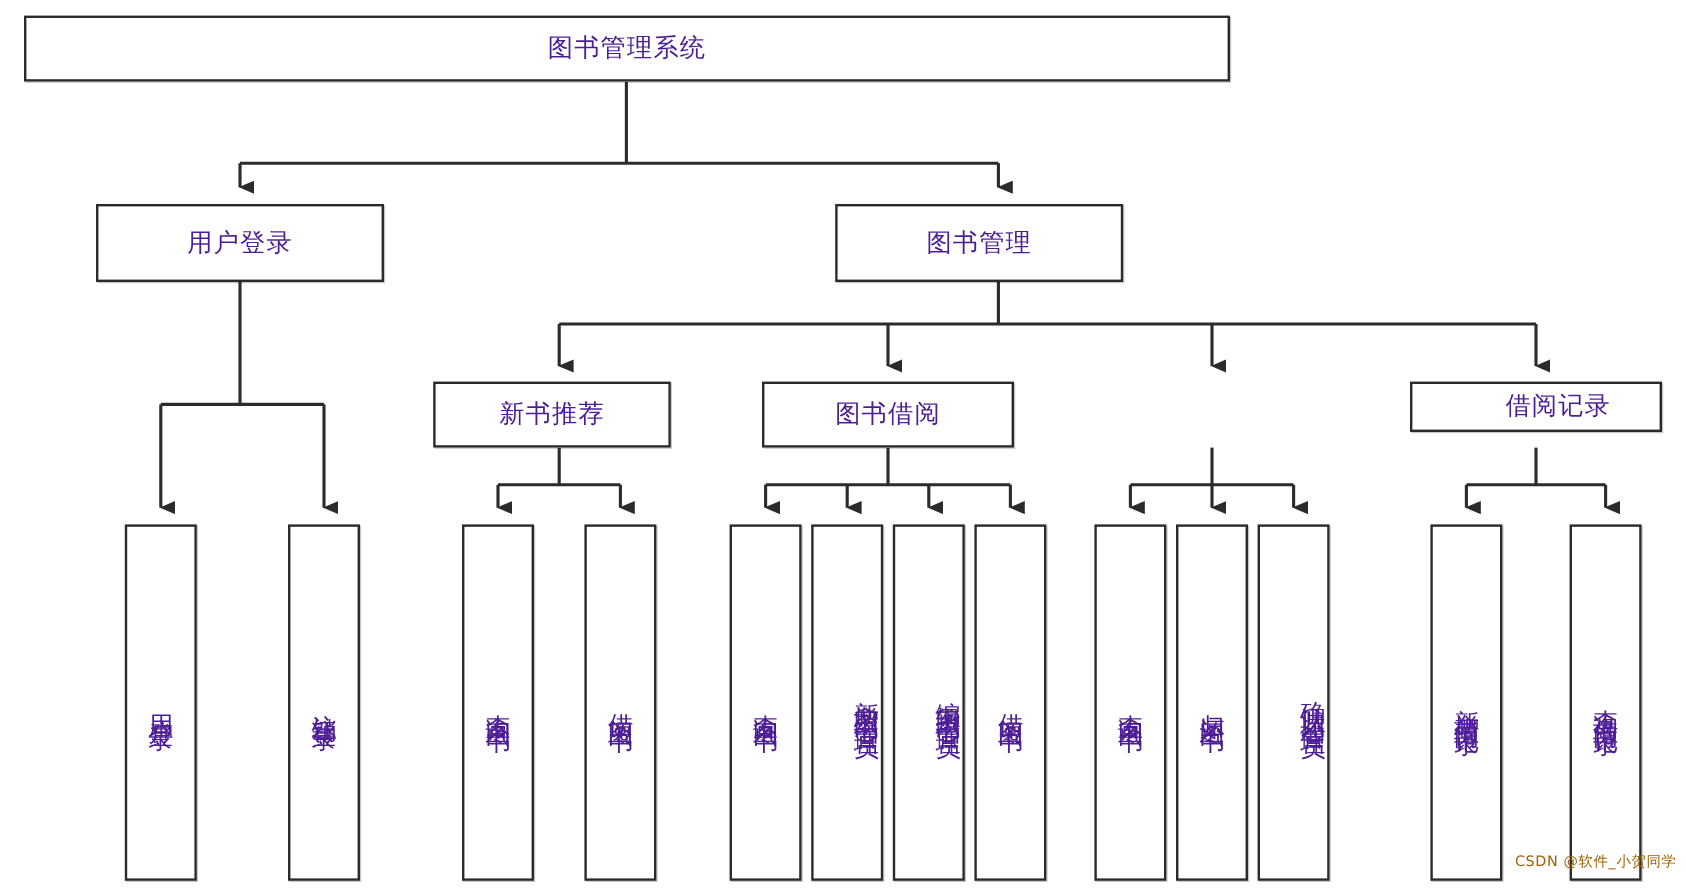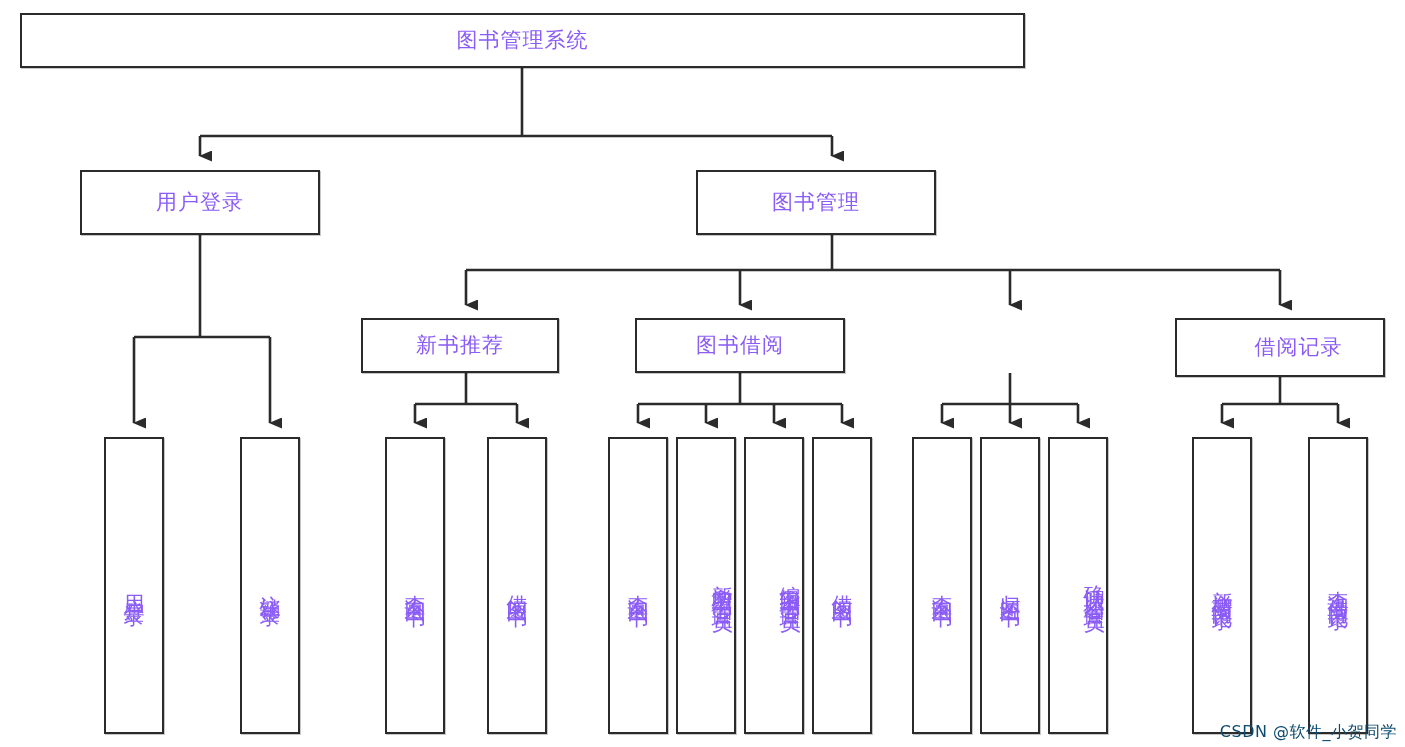--- a/index.html
+++ b/index.html
@@ -25,21 +25,21 @@
     pointer-events: none;
   }
   .node {
     position: absolute;
     box-sizing: border-box;
     border: 2.5px solid #2b2b2b;
     background: #ffffff;
     display: flex;
     align-items: center;
     justify-content: center;
-    color: #8b5cf6;
+    color: #4c1d95;
     box-shadow: 1px 1px 0 rgba(0,0,0,0.22);
     font-family: Liberation Serif, serif;
   }
   .node.horiz {
     font-size: 21px;
     letter-spacing: 1px;
     line-height: 1.2;
   }
   .node.vert {
     writing-mode: vertical-rl;
@@ -55,23 +55,23 @@
   .node.vert.centerv {
     align-items: center;
   }
   .node .lbl {
     display: block;
     white-space: nowrap;
   }
   #watermark {
     position: absolute;
     right: 8px;
-    bottom: 4px;
-    font-size: 16px;
-    color: #0c4a6e;
+    bottom: 20px;
+    font-size: 12px;
+    color: #a16207;
     letter-spacing: 0.5px;
     white-space: nowrap;
     font-family: "DejaVu Sans", "Liberation Sans", sans-serif;
   }
 </style>
 </head>
 <body>
 
 <div id="canvas">
 
@@ -135,21 +135,21 @@
   <div class="node horiz" style="left:696px; top:170px; width:240px; height:65px;">
     <span class="lbl">图书管理</span>
   </div>
 
   <div class="node horiz" style="left:361px; top:318px; width:198px; height:55px;">
     <span class="lbl">新书推荐</span>
   </div>
   <div class="node horiz" style="left:635px; top:318px; width:210px; height:55px;">
     <span class="lbl">图书借阅</span>
   </div>
-  <div class="node horiz" style="left:1175px; top:318px; width:210px; height:59px;padding-left:37px;">
+  <div class="node horiz" style="left:1175px; top:318px; width:210px; height:42px;padding-left:37px;">
     <span class="lbl">借阅记录</span>
   </div>
 
   <div class="node vert centerv" style="left:104px; top:437px; width:60px; height:297px;">
     <span class="lbl">用户登录</span>
   </div>
   <div class="node vert centerv" style="left:240px; top:437px; width:60px; height:297px;">
     <span class="lbl">注销登录</span>
   </div>
 

